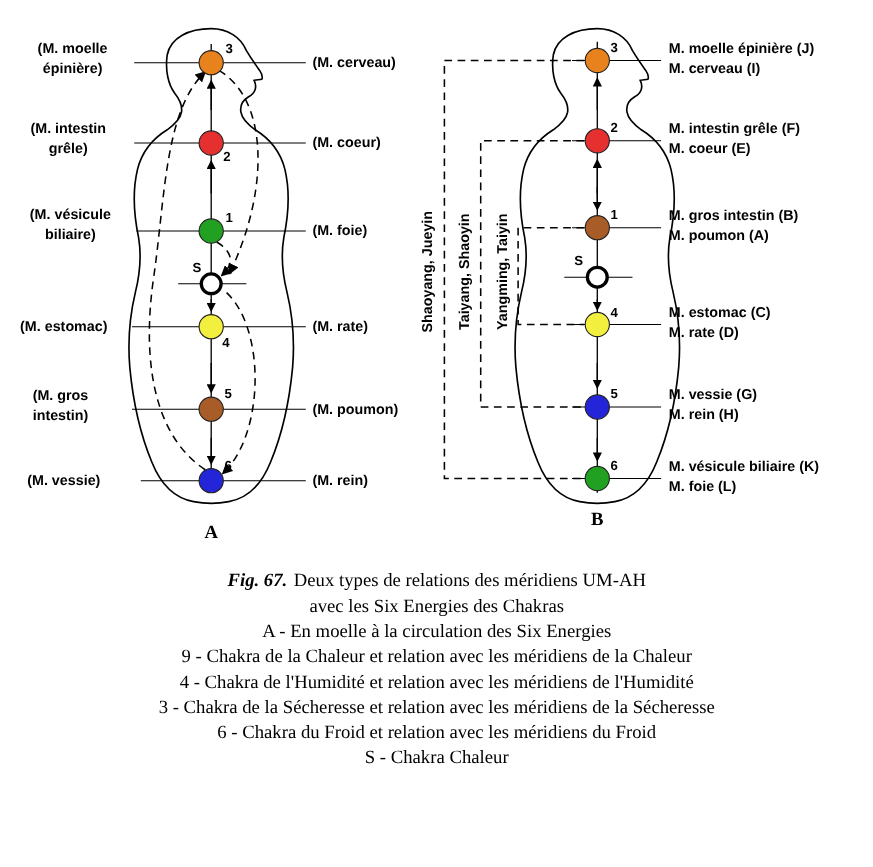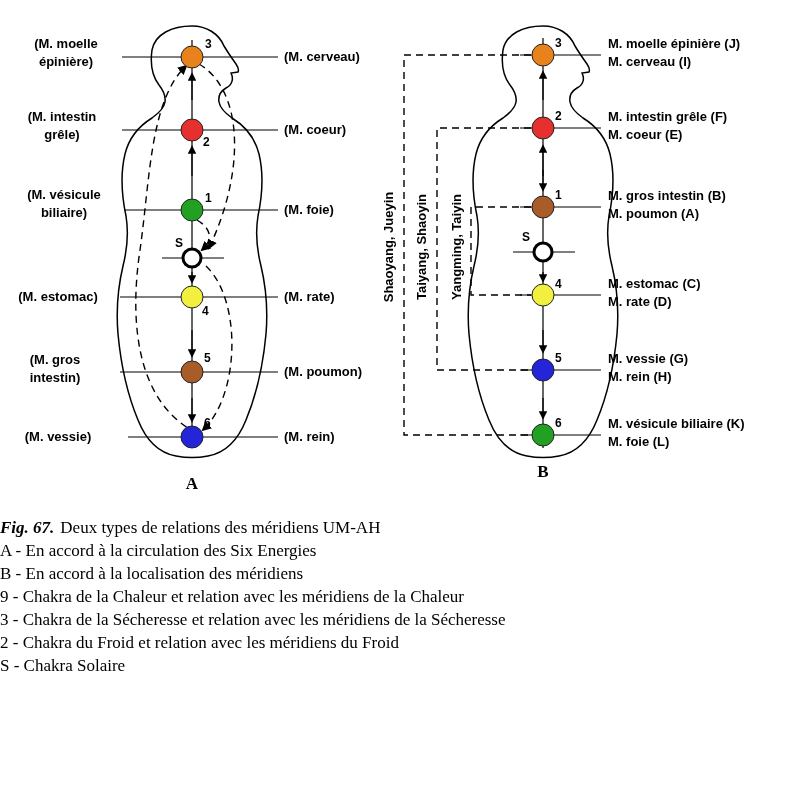--- a/index.html
+++ b/index.html
@@ -8,21 +8,21 @@
   svg text{fill:#000;}
   .lbl{font:bold 13px "Liberation Sans",sans-serif;}
   .num{font:bold 12px "Liberation Sans",sans-serif;}
   .figletter{font:bold 17px "Liberation Serif",serif;}
   .outline{fill:none;stroke:#000;stroke-width:1.5;}
   .hline{stroke:#000;stroke-width:1;}
   .axis{stroke:#000;stroke-width:1.2;}
   .dash{fill:none;stroke:#000;stroke-width:1.4;stroke-dasharray:7 5;}
   .chakra{stroke:#222;stroke-width:1;}
   .scircle{fill:#fff;stroke:#000;stroke-width:3;}
-  .caption{font-family:"Liberation Serif",serif;font-size:17px;color:#000;text-align:left;padding-top:14px;}
+  .caption{font-family:"Liberation Serif",serif;font-size:17px;color:#000;text-align:center;padding-top:14px;}
   .cap-line{line-height:23px;white-space:nowrap;}
   .fig-label{font-weight:bold;font-style:italic;margin-right:6px;}
 </style>
 </head>
 <body>
 
 <div class="page">
 
 <svg width="794" height="502" viewBox="0 0 794 502">
   <defs>
@@ -154,21 +154,22 @@
     <text class="lbl" x="608" y="381">M. rein (H)</text>
     <text class="lbl" x="608" y="428">M. vésicule biliaire (K)</text>
     <text class="lbl" x="608" y="446">M. foie (L)</text>
 
     <text class="figletter" x="543" y="477" text-anchor="middle">B</text>
   </g>
 </svg>
 
 <div class="caption">
   <div class="cap-line"><span class="fig-label">Fig. 67.</span><span>Deux types de relations des méridiens UM-AH</span></div>
-  <div class="cap-line">A - En accord à la circulation des Six Energies</div>
-  <div class="cap-line">B - En accord à la localisation des méridiens</div>
+  <div class="cap-line">avec les Six Energies des Chakras</div>
+  <div class="cap-line">A - En moelle à la circulation des Six Energies</div>
   <div class="cap-line">9 - Chakra de la Chaleur et relation avec les méridiens de la Chaleur</div>
+  <div class="cap-line">4 - Chakra de l'Humidité et relation avec les méridiens de l'Humidité</div>
   <div class="cap-line">3 - Chakra de la Sécheresse et relation avec les méridiens de la Sécheresse</div>
-  <div class="cap-line">2 - Chakra du Froid et relation avec les méridiens du Froid</div>
-  <div class="cap-line">S - Chakra Solaire</div>
+  <div class="cap-line">6 - Chakra du Froid et relation avec les méridiens du Froid</div>
+  <div class="cap-line">S - Chakra Chaleur</div>
 </div>
 
 </div>
 
 </body></html>

